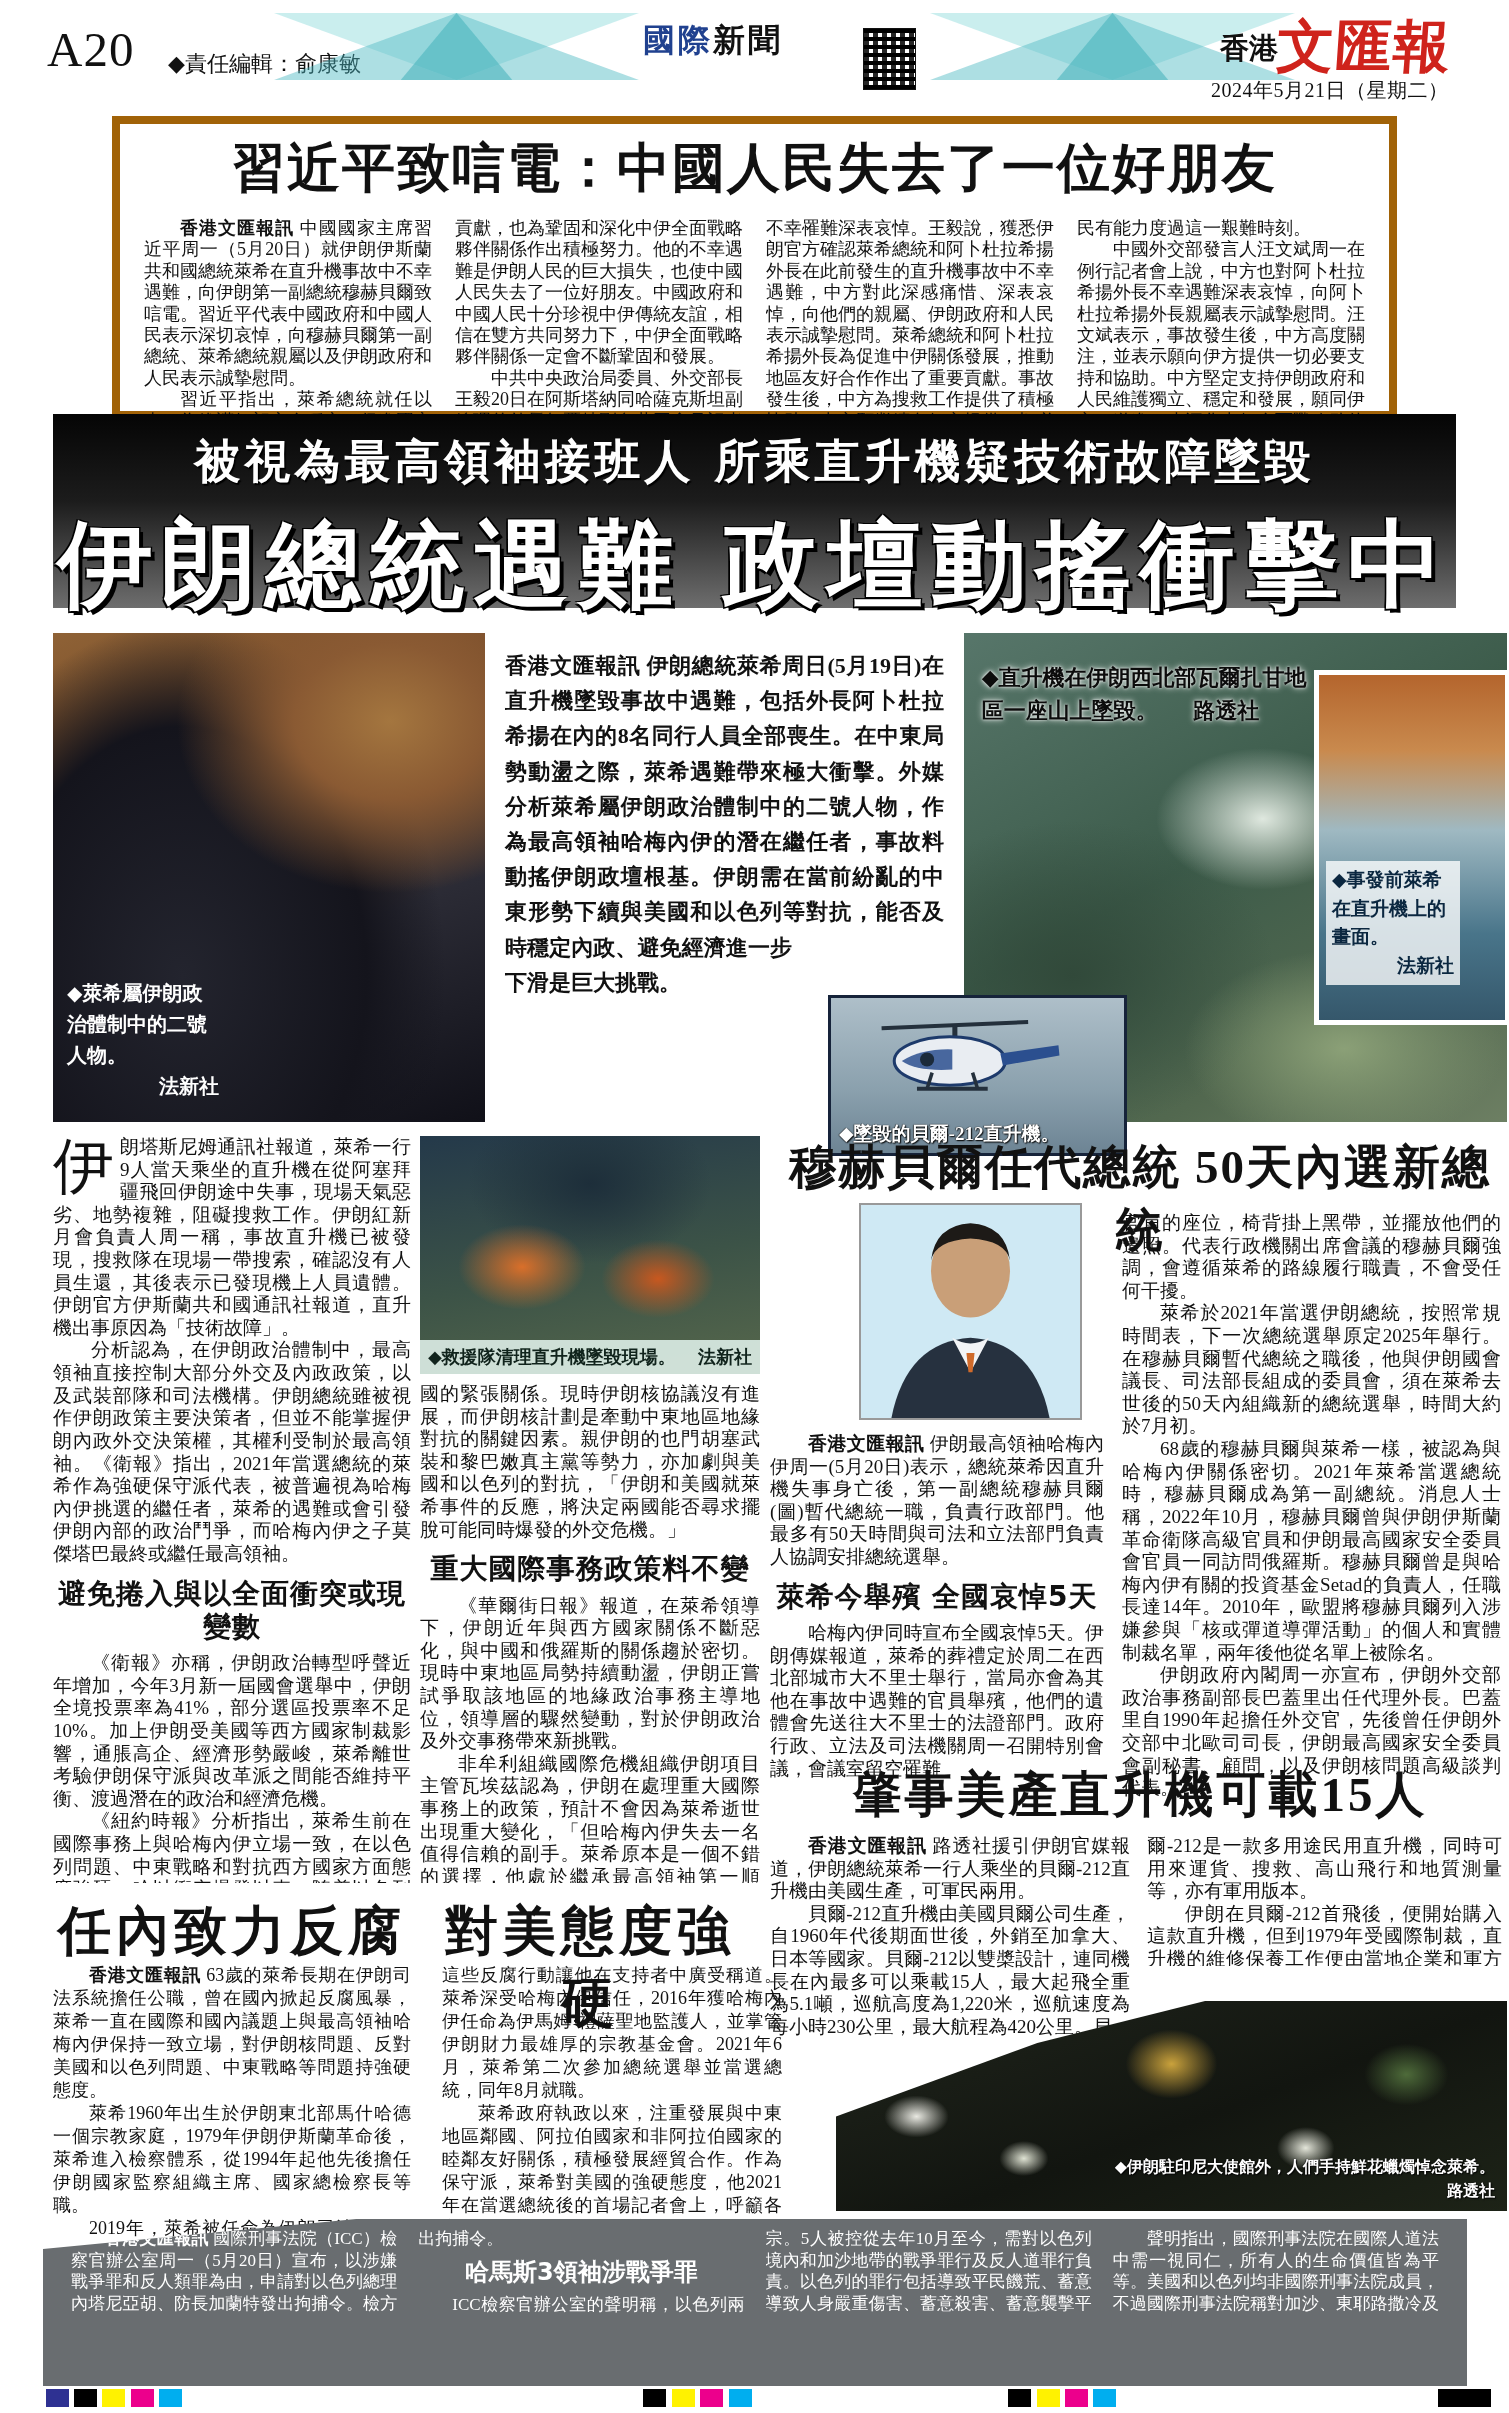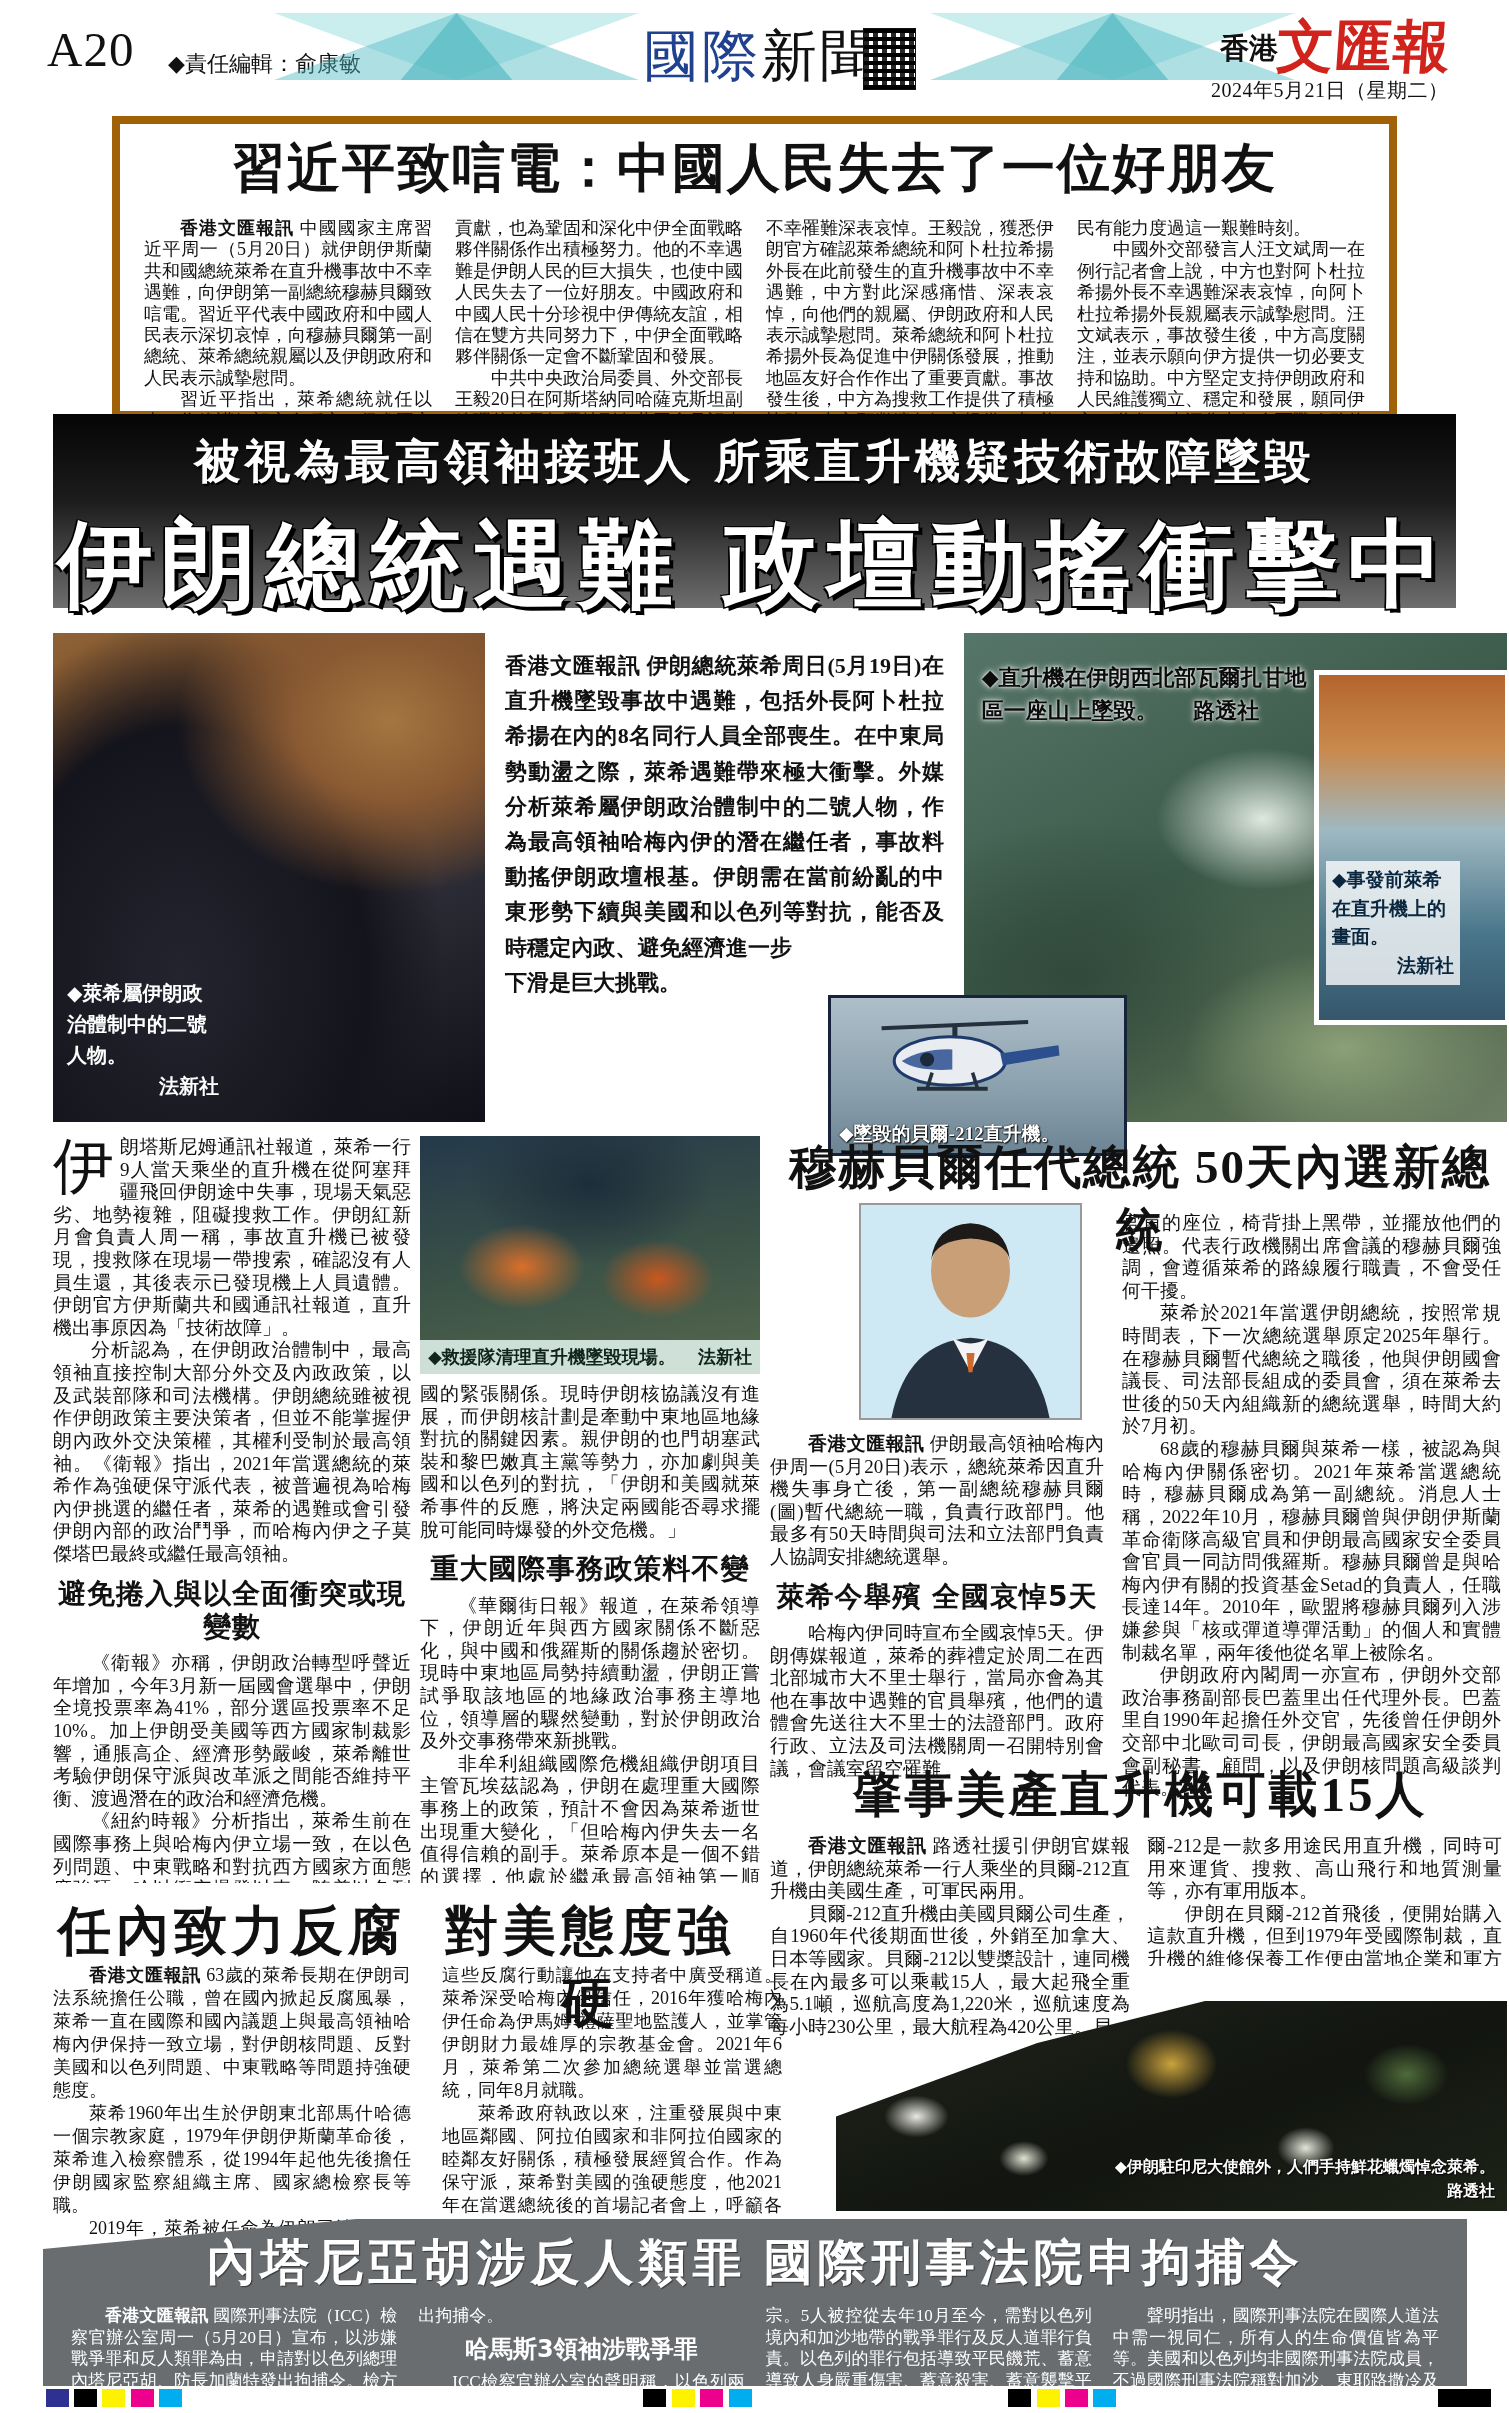--- a/index.html
+++ b/index.html
@@ -8,21 +8,21 @@
   .abs{position:absolute;}
   .sans{font-family:"DejaVu Sans","Liberation Sans",sans-serif;}
   .jt{text-align:justify;text-justify:inter-ideograph;}
   p{margin:0;}
   .ind{text-indent:2em;}
   
   .edition{left:47px;top:21px;font-size:49px;letter-spacing:1px;}
   .editor{left:168px;top:49px;font-size:22px;}
   .diamond{color:#4a7aa8;}
   .deco{opacity:.9;}
-  .section-title{left:643px;top:19px;font-size:56px;font-weight:400;letter-spacing:3px;}
+  .section-title{left:643px;top:19px;font-size:32px;font-weight:700;letter-spacing:3px;}
   .section-blue{color:#20418f;}
   .qr{left:864px;top:29px;width:51px;height:60px;background:
       repeating-linear-gradient(0deg,#000 0 4px,#fff 4px 8px),
       repeating-linear-gradient(90deg,rgba(0,0,0,.85) 0 4.6px,rgba(255,255,255,.9) 4.6px 9px);
       background-blend-mode:multiply;outline:1.5px solid #111;}
   .brand-small{left:1220px;top:29px;font-size:29px;font-weight:700;}
   .brand-red{left:1277px;top:9px;font-size:57px;font-weight:900;color:#cf231c;transform:skewX(-4deg);letter-spacing:1px;}
   .date{left:1211px;top:77px;font-size:20px;letter-spacing:0.5px;}
   
   .xi-box{left:112px;top:116px;width:1285px;height:303px;border:8px solid #a16207;box-sizing:border-box;background:#fff;}
@@ -281,21 +281,20 @@
     <p class="ind">2019年，萊希被任命為伊朗司法總監，他大力打擊腐敗，包括懲治司法系統內部的不作為、辭退不合格法官、起訴腐敗受益者、審判高級官員親屬等，</p>
   </div>
 
   <div class="abs art-head stanceH">對美態度強硬</div>
   <div class="abs stance-tx bot-tx jt">
     <p>這些反腐行動讓他在支持者中廣受稱道。萊希深受哈梅內伊信任，2016年獲哈梅內伊任命為伊馬姆·禮薩聖地監護人，並掌管伊朗財力最雄厚的宗教基金會。2021年6月，萊希第二次參加總統選舉並當選總統，同年8月就職。</p>
     <p class="ind">萊希政府執政以來，注重發展與中東地區鄰國、阿拉伯國家和非阿拉伯國家的睦鄰友好關係，積極發展經貿合作。作為保守派，萊希對美國的強硬態度，他2021年在當選總統後的首場記者會上，呼籲各方履行伊核問題全面協議框架下的承諾，要求美國「解除所有不公正的對伊制裁」。</p>
   </div>
 
   <div class="abs icc">
-    <div class="icc-head">內塔尼亞胡涉反人類罪 國際刑事法院申拘捕令</div>
     <div class="icc-cols">
       <div class="icc-col jt">
         <p class="ind"><span class="byline">香港文匯報訊</span> <span>國際刑事法院（ICC）檢察官辦公室周一（5月20日）宣布，以涉嫌戰爭罪和反人類罪為由，申請對以色列總理內塔尼亞胡、防長加蘭特發出拘捕令。檢方亦申請向巴勒斯坦武裝組織哈馬斯的3名領袖，以涉嫌戰爭罪為由發</span></p>
       </div>
       <div class="icc-col jt">
         <p>出拘捕令。</p>
         <div class="icc-sub">哈馬斯3領袖涉戰爭罪</div>
         <p class="ind">ICC檢察官辦公室的聲明稱，以色列兩名領導人涉嫌7宗戰爭罪行，哈馬斯3名領導人涉嫌8</p>
       </div>
       <div class="icc-col jt">

